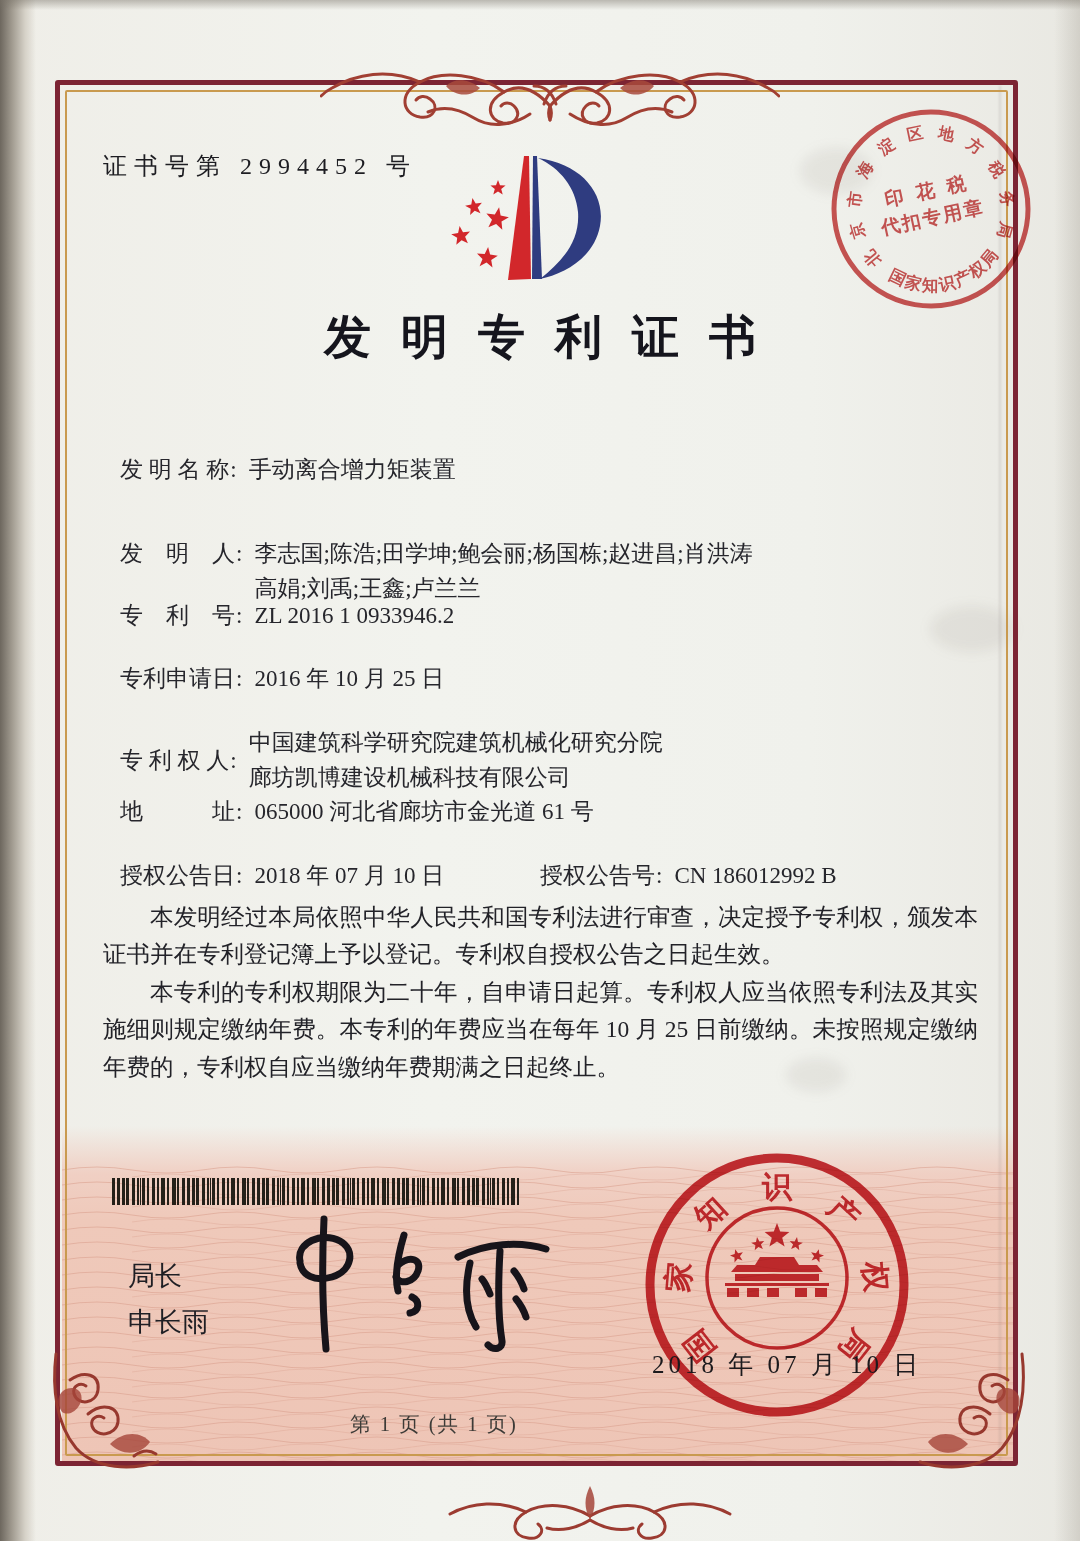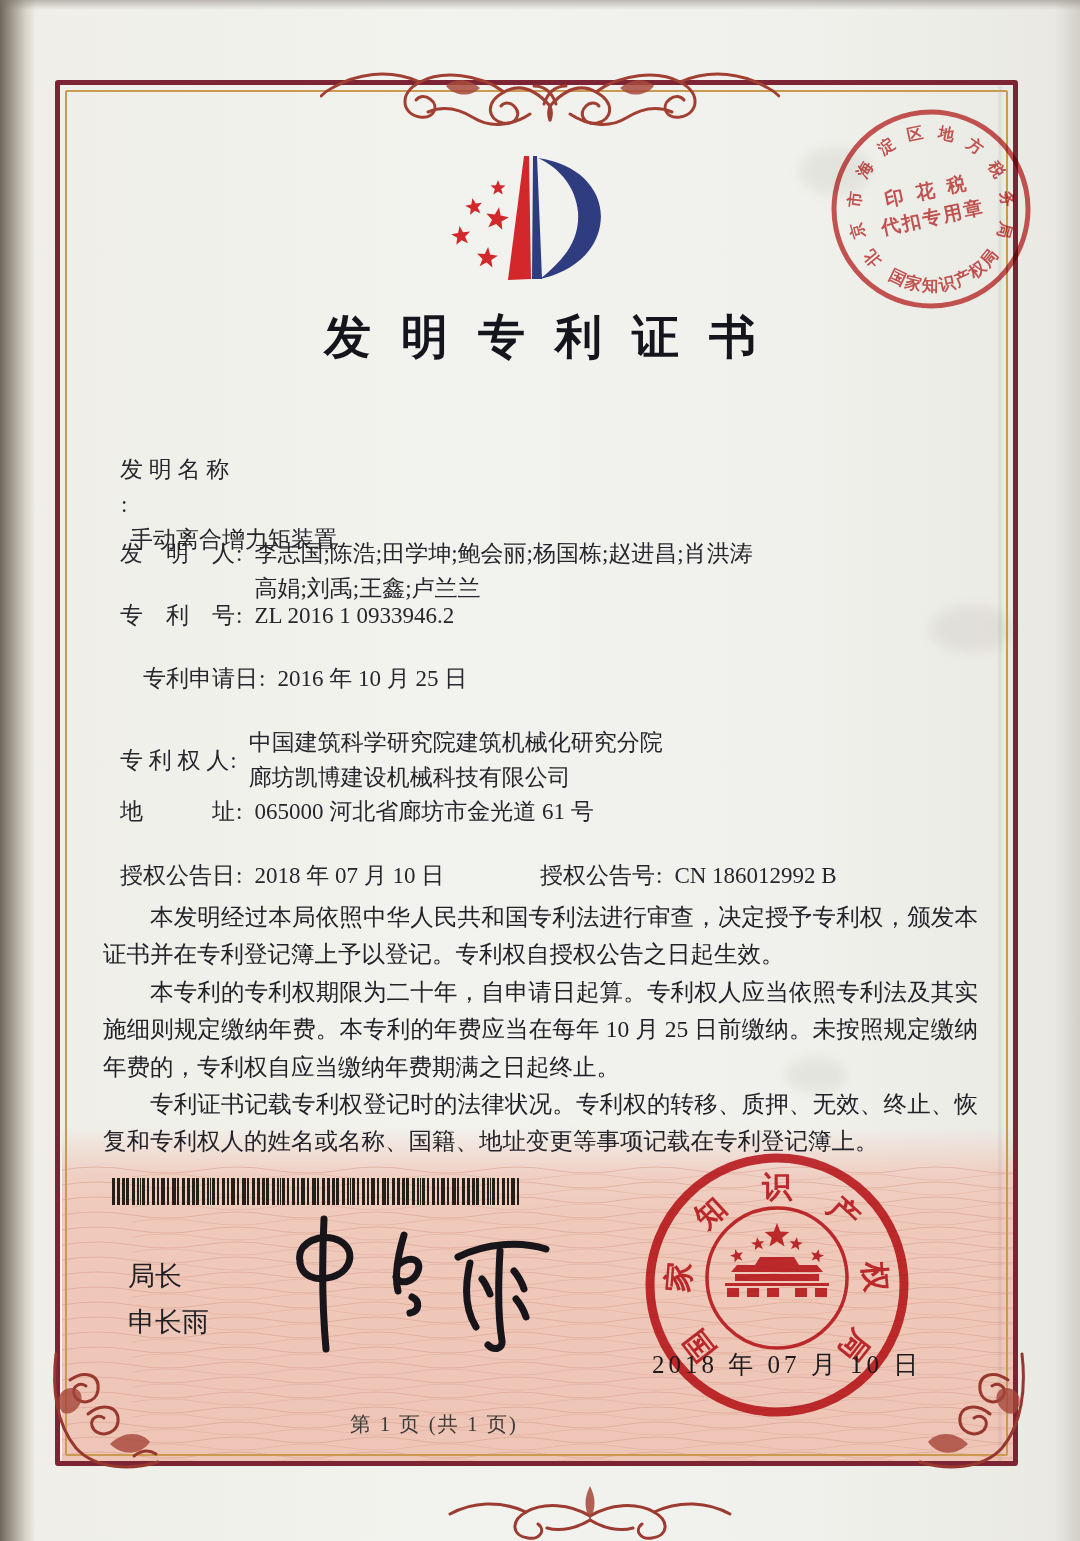--- a/index.html
+++ b/index.html
@@ -137,53 +137,54 @@
           <path d="M145,36 C165,24 191,22 209,32 C225,41 223,56 207,58 C195,60 189,50 197,44"></path>
           <path d="M209,32 C235,20 263,22 285,34"></path>
           <path d="M145,40 C158,48 174,52 188,48"></path>
         </g>
         <use href="#flb" transform="translate(290,0) scale(-1,1)"></use>
         <path d="M145,6 C139,18 139,28 145,40 C151,28 151,18 145,6 Z" fill="#a5453a" stroke="none" opacity=".85"></path>
       </g>
     </svg>
   </div>
 
+  <div class="cert-no">证书号第 2994452 号</div>
 
   <div class="logo">
     <svg viewBox="0 0 250 160">
       <path fill="#d2272b" d="M70.0,34.0L72.0,39.3L77.6,39.5L73.2,43.0L74.7,48.5L70.0,45.4L65.3,48.5L66.8,43.0L62.4,39.5L68.0,39.3Z"></path>
       <path fill="#d2272b" d="M44.4,52.1L47.7,57.6L53.9,56.8L49.7,61.5L52.5,67.3L46.7,64.7L42.1,69.1L42.7,62.8L37.1,59.7L43.3,58.4Z"></path>
       <path fill="#d2272b" d="M71.1,61.2L72.6,69.5L80.9,71.3L73.5,75.4L74.3,83.8L68.1,78.0L60.4,81.3L64.0,73.7L58.4,67.4L66.8,68.5Z"></path>
       <path fill="#d2272b" d="M31.6,80.1L35.0,86.3L42.0,85.6L37.1,90.7L39.9,97.2L33.6,94.2L28.3,98.8L29.2,91.8L23.2,88.3L30.1,87.0Z"></path>
       <path fill="#d2272b" d="M60.1,101.1L62.1,108.6L69.8,109.7L63.2,113.9L64.5,121.5L58.5,116.6L51.6,120.2L54.5,113.0L49.0,107.5L56.7,108.0Z"></path>
       <path d="M96,10 L101,10 L103,133 L80,134 Z" fill="#d2272b"></path>
       <path d="M105,10 L109,10 L114,133 L104,133 Z" fill="#2f3c80"></path>
       <path d="M110,12 C154,18 178,48 172,80 C166,112 136,128 112,133 C136,114 152,94 150,66 C148,42 132,22 110,12 Z" fill="#2f3c80"></path>
     </svg>
   </div>
 
   <div class="title">发明专利证书</div>
 
-  <div class="row" style="top:452px;flex-direction:column;">
+  <div class="row" style="top:452px;">
     <span class="lbl">发 明 名 称</span>
       <span class="colon">:</span>
     <span class="val">手动离合增力矩装置</span>
   </div>
   <div class="row" style="top:516px;margin-top:20px;">
     <span class="lbl">发　明　人</span>
       <span class="colon">:</span>
     <span class="val">李志国;陈浩;田学坤;鲍会丽;杨国栋;赵进昌;肖洪涛
 高娟;刘禹;王鑫;卢兰兰</span>
   </div>
   <div class="row" style="top:598px;">
     <span class="lbl">专　利　号</span>
       <span class="colon">:</span>
     <span class="val">ZL 2016 1 0933946.2</span>
   </div>
-  <div class="row" style="top:661px;margin-left:23px;">
+  <div class="row" style="top:661px;">
     <span class="lbl">专利申请日</span>
       <span class="colon">:</span>
     <span class="val">2016 年 10 月 25 日</span>
   </div>
   <div class="row" style="top:725px;align-items:center;">
     <span class="lbl">专 利 权 人</span>
       <span class="colon">:</span>
     <span class="val">中国建筑科学研究院建筑机械化研究分院
 廊坊凯博建设机械科技有限公司</span>
   </div>
@@ -199,21 +200,20 @@
   </div>
   <div class="row row2" style="top:858px;align-items:center;">
     <span class="lbl">授权公告号</span>
       <span class="colon">:</span>
     <span class="val">CN 186012992 B</span>
   </div>
 
   <div class="body-text">
     <p>本发明经过本局依照中华人民共和国专利法进行审查，决定授予专利权，颁发本证书并在专利登记簿上予以登记。专利权自授权公告之日起生效。</p>
     <p>本专利的专利权期限为二十年，自申请日起算。专利权人应当依照专利法及其实施细则规定缴纳年费。本专利的年费应当在每年 10 月 25 日前缴纳。未按照规定缴纳年费的，专利权自应当缴纳年费期满之日起终止。</p>
-    <p>专利证书记载专利权登记时的法律状况。专利权的转移、质押、无效、终止、恢复和专利权人的姓名或名称、国籍、地址变更等事项记载在专利登记簿上。</p>
   </div>
 
   <div class="barcode"></div>
 
   <div class="role">局长</div>
   <div class="name">申长雨</div>
 
   <div class="signature">
     <svg viewBox="0 0 300 150">
       <g stroke="#17141a" stroke-width="7" fill="none" stroke-linecap="round" stroke-linejoin="round">

